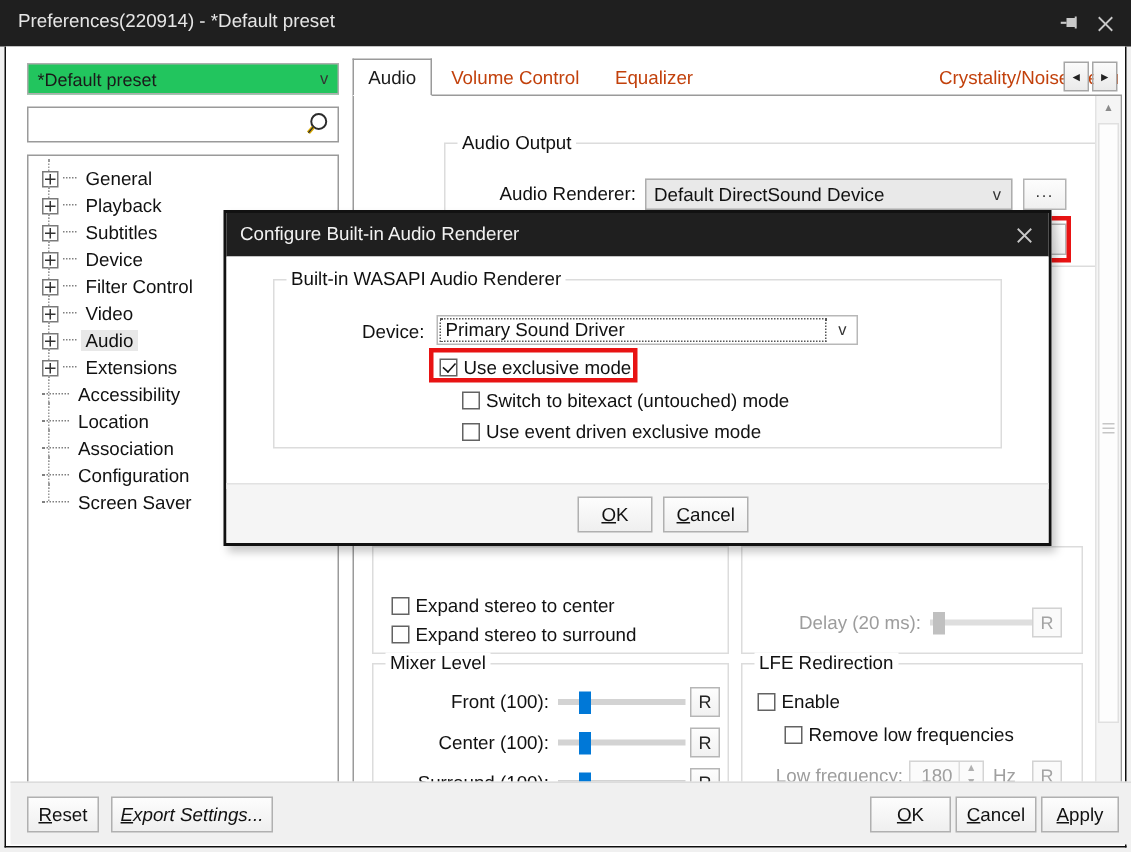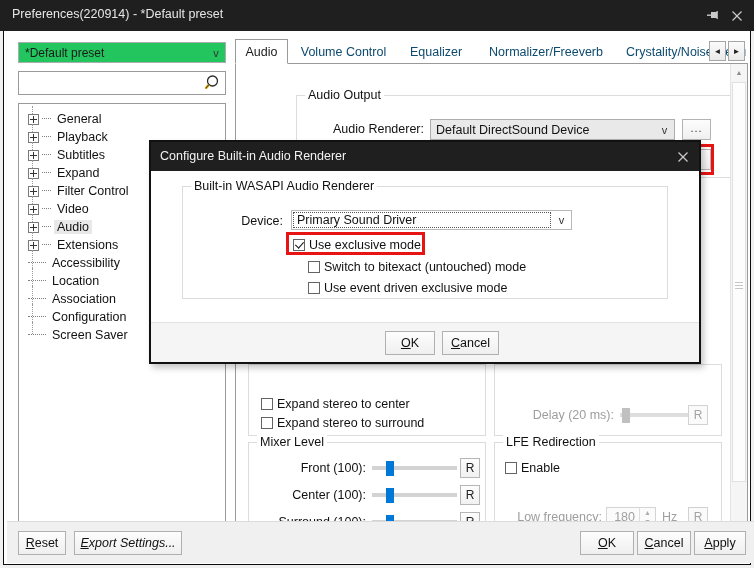--- a/index.html
+++ b/index.html
@@ -164,21 +164,21 @@
   .tabstrip {
     position: absolute;
     left: 231px; top: 8px;
     width: 513px; height: 24px;
   }
   .tab {
     position: absolute;
     top: 2px; height: 22px;
     display: flex; align-items: center; justify-content: center;
     font-size: 12.5px;
-    color: #0c4a6e;
+    color: #c2410c;
     padding: 0 9px;
     box-sizing: border-box;
     white-space: nowrap;
   }
   .tab.active {
     top: 0; height: 25px;
     color: #1a1a1a;
     background: #fff;
     border: 1px solid #9a9a9a;
     border-bottom: 1px solid #fff;
@@ -562,21 +562,21 @@
         <div class="tree-item">
           <span class="connector"></span>
           <span class="expander"></span>
             <span class="dots"></span>
           <span class="lbl">Subtitles</span>
         </div>
         <div class="tree-item">
           <span class="connector"></span>
           <span class="expander"></span>
             <span class="dots"></span>
-          <span class="lbl">Expand</span>
+          <span class="lbl">Device</span>
         </div>
         <div class="tree-item">
           <span class="connector"></span>
           <span class="expander"></span>
             <span class="dots"></span>
           <span class="lbl">Filter Control</span>
         </div>
         <div class="tree-item">
           <span class="connector"></span>
           <span class="expander"></span>
@@ -624,23 +624,20 @@
 
       <div class="tabstrip">
         <div class="tab active" style="left:0; width:53px">
             <span>Audio</span>
           </div>
         <div class="tab" style="left:56px; width:105px">
             <span>Volume Control</span>
           </div>
         <div class="tab" style="left:162px; width:78px">
             <span>Equalizer</span>
-          </div>
-        <div class="tab" style="left:241px; width:140px">
-            <span>Normalizer/Freeverb</span>
           </div>
         <div class="tab" style="left:382px; width:137px; justify-content:flex-start; overflow:hidden">
             <span>Crystality/Noise Redu</span>
           </div>
         <div class="tabnav" style="left:474px">
             <span>◄</span>
           </div>
         <div class="tabnav" style="left:493px">
             <span>►</span>
           </div>
@@ -716,20 +713,24 @@
           <div class="thumb" style="left:14px;"></div>
         </div>
         <div class="btn-r" style="left:224px; top:475px;">R</div>
 
         <div class="group" style="left:258px; top:378px; width:228px; height:108px;">
           <span class="legend">LFE Redirection</span>
         </div>
         <div class="chk" style="left:269px; top:397px;">
           <span class="box"></span>
           <span>Enable</span>
+        </div>
+        <div class="chk" style="left:287px; top:419px;">
+          <span class="box"></span>
+          <span>Remove low frequencies</span>
         </div>
 
         <div class="fld-label dim" style="left:262px; top:446px; width:104px;">Low frequency:</div>
         <div class="spin" style="left:370px; top:443px;">
           <span class="num">180</span>
           <span class="arrows">
             <div>▲</div>
             <div>▼</div>
           </span>
         </div>

